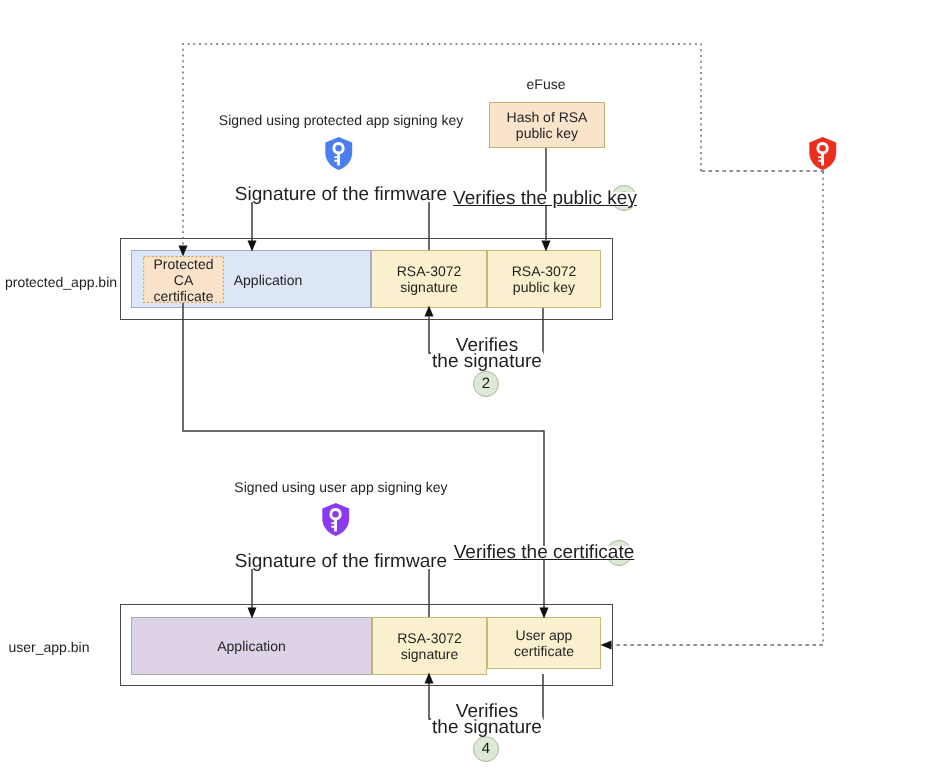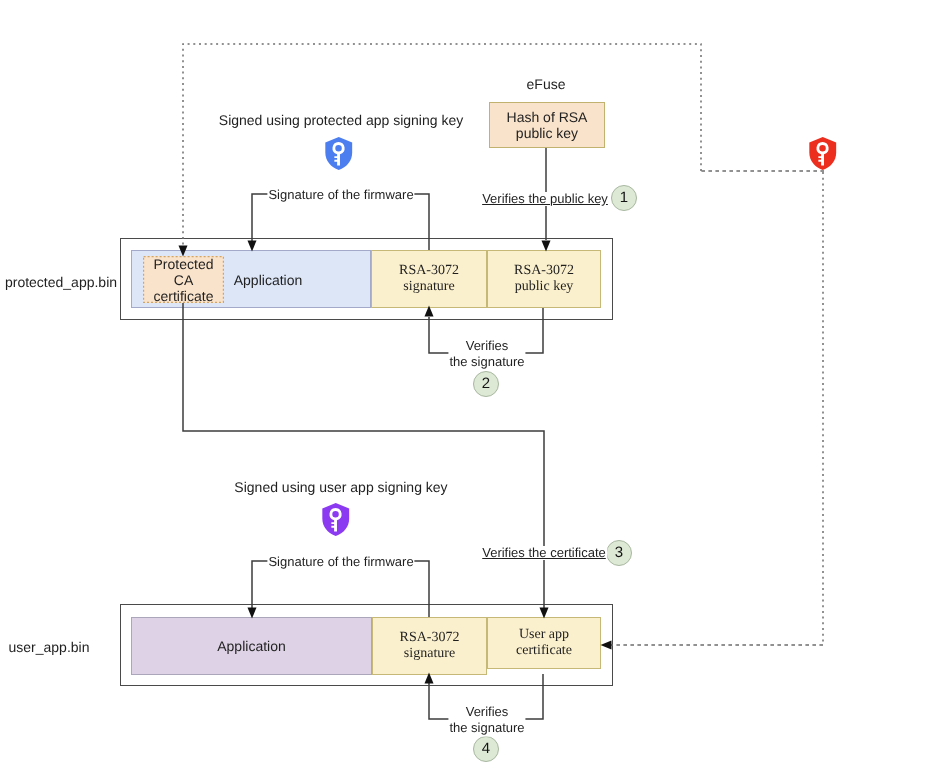--- a/index.html
+++ b/index.html
@@ -13,26 +13,26 @@
   svg#lines{position:absolute;left:0;top:0;width:936px;height:780px;overflow:visible;z-index:5;pointer-events:none;}
 
   .box{position:absolute;box-sizing:border-box;}
   .shape{position:absolute;box-sizing:border-box;display:flex;align-items:center;
          justify-content:center;text-align:center;line-height:16px;font-size:14px;}
   .ctr{position:absolute;transform:translate(-50%,-50%);white-space:nowrap;z-index:7;
        text-align:center;font-size:14px;line-height:16px;}
   .ico{position:absolute;}
   .mask{background:#ffffff;padding:0 1px;z-index:9;line-height:14px;}
   .mask2{line-height:19px;text-align:center;}
-  .sm{font-size:13px;}
+  .sm{font-size:19px;}
 
   .outerbox{border:1.6px solid #4a4a4a;background:#ffffff;}
   .blue{background:#dce6f7;border:1px solid #a2a9c9;}
   .purple{background:#ded3e6;border:1px solid #aba6b9;}
-  .yellow{background:#fbf0cd;border:1px solid #c6b977;font-family:Liberation Serif, serif;}
+  .yellow{background:#fbf0cd;border:1px solid #c6b977;}
   .peach{background:#fae3cb;border:1px solid #c2b270;}
   .dashpeach{background:#fae3cb;position:relative;text-align:center;}
   .dashframe{position:absolute;left:0;top:0;}
   .circ{border-radius:50%;background:#dde8d5;border:1.2px solid #a8b8a0;font-size:15px;color:#141414;line-height:14px;}
 </style>
 </head>
 <body>
 
 <div id="stage">
 

